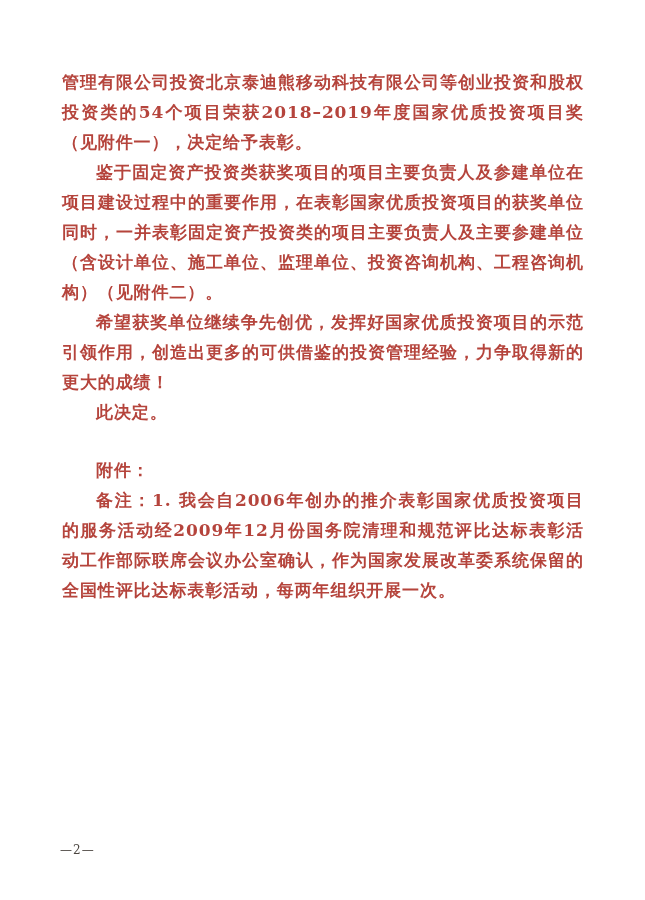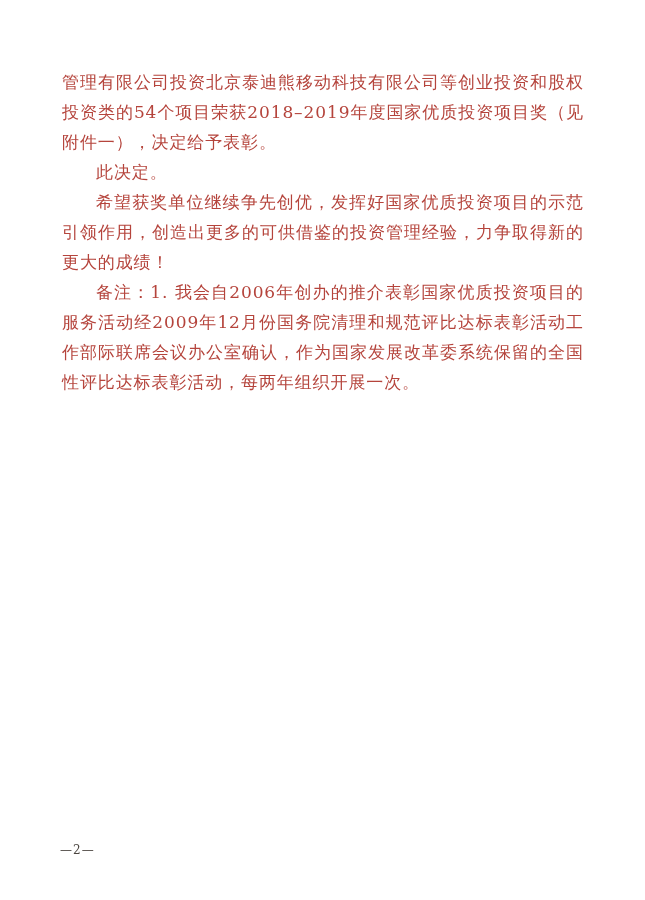--- a/index.html
+++ b/index.html
@@ -29,37 +29,40 @@
     color: var(--ink);
   }
   .doc p {
     font-size: 17px;
     line-height: 30px;
     letter-spacing: 0.9px;
     text-align: justify;
     text-justify: inter-character;
     word-break: break-all;
     color: var(--ink);
+    font-weight: bold;
   }
   .doc p.indent { text-indent: 2em; }
   .doc p.gap-before { margin-top: 28px; }
   .footer-pagenum {
     position: absolute;
     left: 60px;
     top: 843px;
     font-size: 12px;
     letter-spacing: 1px;
     color: var(--footer-ink);
     font-family: "DejaVu Serif", "Liberation Serif", serif;
   }
 </style>
 </head>
 <body>
 
 <div class="page">
   <div class="doc" id="doc-body">
       <p>管理有限公司投资北京泰迪熊移动科技有限公司等创业投资和股权投资类的54个项目荣获2018–2019年度国家优质投资项目奖（见附件一），决定给予表彰。</p>
+      <p class="indent">鉴于固定资产投资类获奖项目的项目主要负责人及参建单位在项目建设过程中的重要作用，在表彰国家优质投资项目的获奖单位同时，一并表彰固定资产投资类的项目主要负责人及主要参建单位（含设计单位、施工单位、监理单位、投资咨询机构、工程咨询机构）（见附件二）。</p>
+      <p class="indent">希望获奖单位继续争先创优，发挥好国家优质投资项目的示范引领作用，创造出更多的可供借鉴的投资管理经验，力争取得新的更大的成绩！</p>
       <p class="indent">此决定。</p>
-      <p class="indent">希望获奖单位继续争先创优，发挥好国家优质投资项目的示范引领作用，创造出更多的可供借鉴的投资管理经验，力争取得新的更大的成绩！</p>
+      <p class="indent gap-before">附件：</p>
       <p class="indent">备注：1. 我会自2006年创办的推介表彰国家优质投资项目的服务活动经2009年12月份国务院清理和规范评比达标表彰活动工作部际联席会议办公室确认，作为国家发展改革委系统保留的全国性评比达标表彰活动，每两年组织开展一次。</p>
     </div>
   <div class="footer-pagenum">—2—</div>
 </div>
 
 </body></html>

